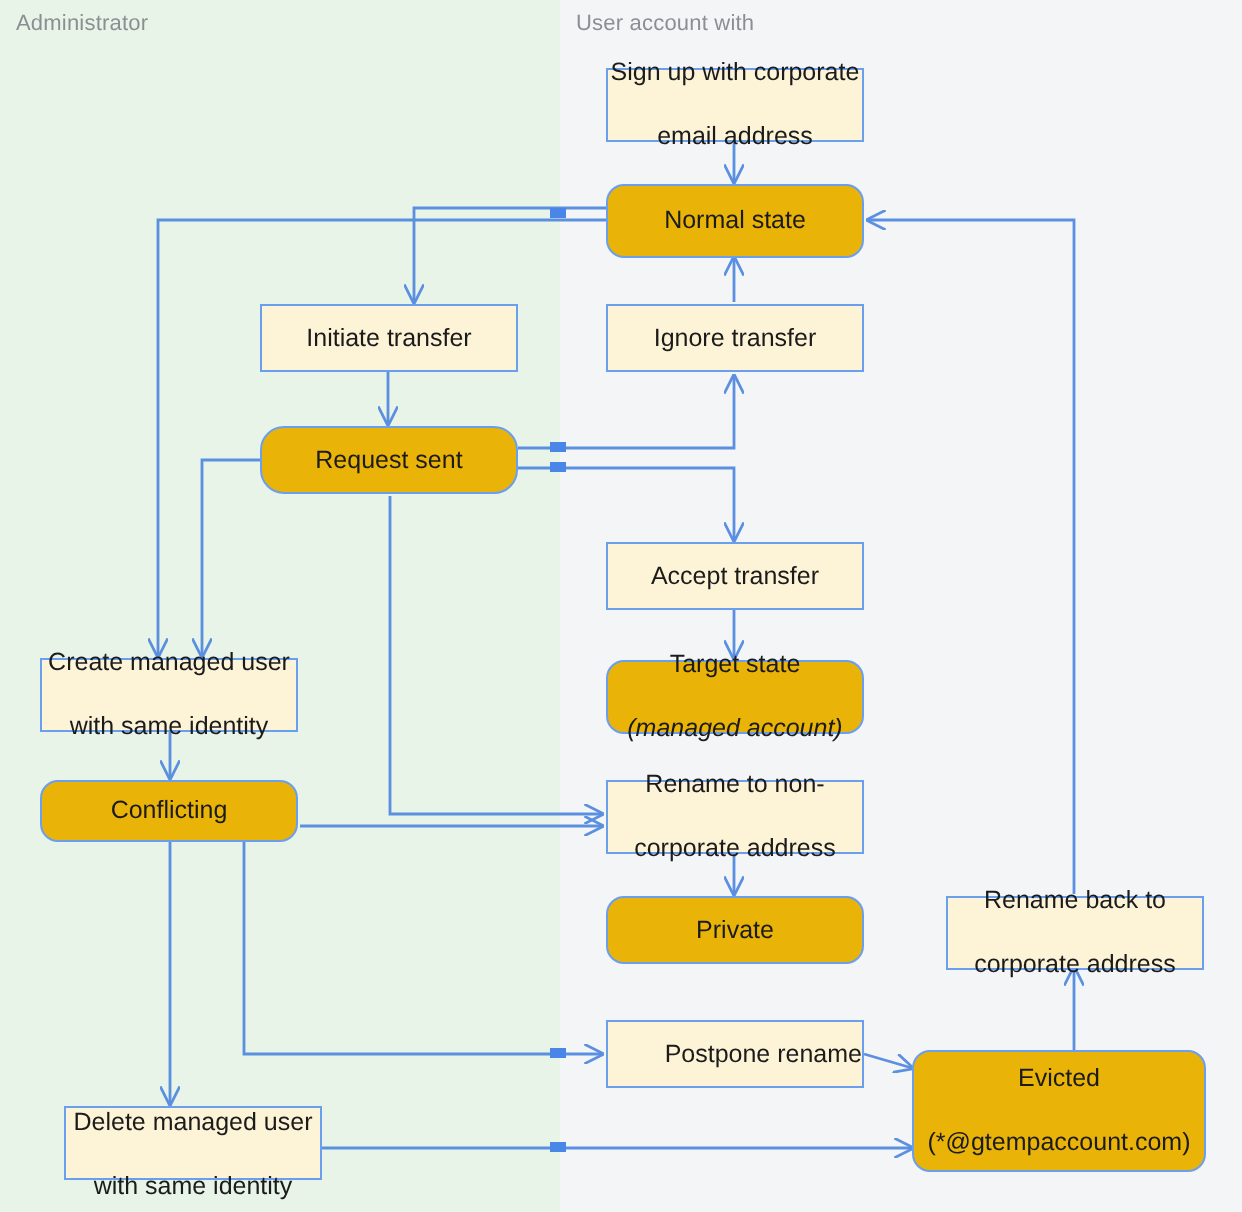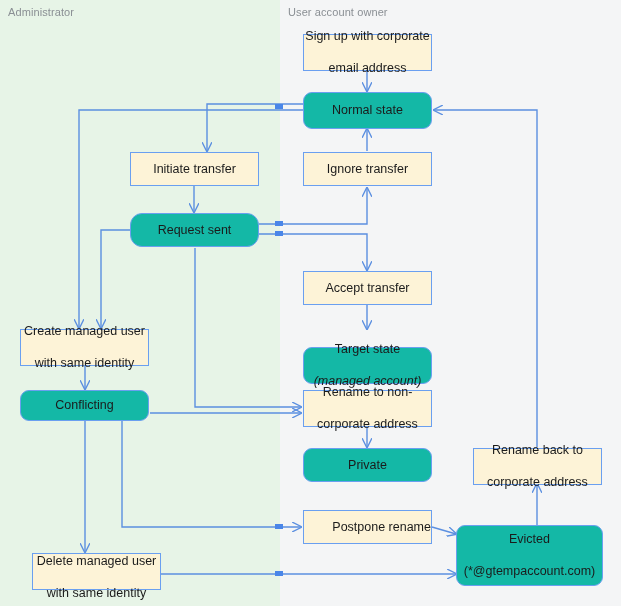--- a/index.html
+++ b/index.html
@@ -67,41 +67,41 @@
     line-height: 15px;
     color: #1b1b1b;
     font-family: "Liberation Sans", sans-serif;
     gap: 17px;
   }
   .node.action {
     background: #fdf3d7;
     border-radius: 0;
   }
   .node.state {
-    background: #14b8a6;
+    background: #eab308;
     border-radius: 9px;
     align-items: center;
   }
   .node .line2 {
     font-style: italic;
   }
   .node .plain2 {
     font-style: normal;
   }
 </style>
 </head>
 <body>
 
 <div id="diagram-root">
 
   <div class="lane" id="lane-admin"></div>
   <div class="lane" id="lane-user"></div>
 
   <div class="lane-title" id="lane-title-admin">Administrator</div>
-  <div class="lane-title" id="lane-title-user">User account owner</div>
+  <div class="lane-title" id="lane-title-user">User account with</div>
 
   <svg id="edges" viewBox="0 0 621 606" width="621" height="606" xmlns="http://www.w3.org/2000/svg">
     <defs>
       <marker id="arrow" viewBox="0 0 10 10" refX="9" refY="5" markerWidth="7" markerHeight="7" orient="auto-start-reverse">
         <path d="M 0 0 L 10 5 L 0 10" fill="none" stroke="#5b8fe0" stroke-width="1.4"></path>
       </marker>
     </defs>
     <g fill="none" stroke="#5b8fe0" stroke-width="1.4">
 
       <path d="M 367 70 L 367 91" marker-end="url(#arrow)"></path>
@@ -177,21 +177,21 @@
 
   <div class="node action" id="n-accept-transfer" style="left:303px; top:271px; width:129px; height:34px;">
     <span class="l1">Accept transfer</span>
   </div>
 
   <div class="node action" id="n-create-managed-user" style="left:20px; top:329px; width:129px; height:37px;">
     <span class="l1">Create managed user</span>
     <span class="plain2">with same identity</span>
   </div>
 
-  <div class="node state" id="n-target-state" style="left:303px; top:330px; width:129px; height:37px;margin-top:17px;">
+  <div class="node state" id="n-target-state" style="left:303px; top:330px; width:129px; height:37px;">
     <span class="l1">Target state</span>
     <span class="line2">(managed account)</span>
   </div>
 
   <div class="node state" id="n-conflicting" style="left:20px; top:390px; width:129px; height:31px;">
     <span class="l1">Conflicting</span>
   </div>
 
   <div class="node action" id="n-rename-noncorp" style="left:303px; top:390px; width:129px; height:37px;">
     <span class="l1">Rename to non-</span>

